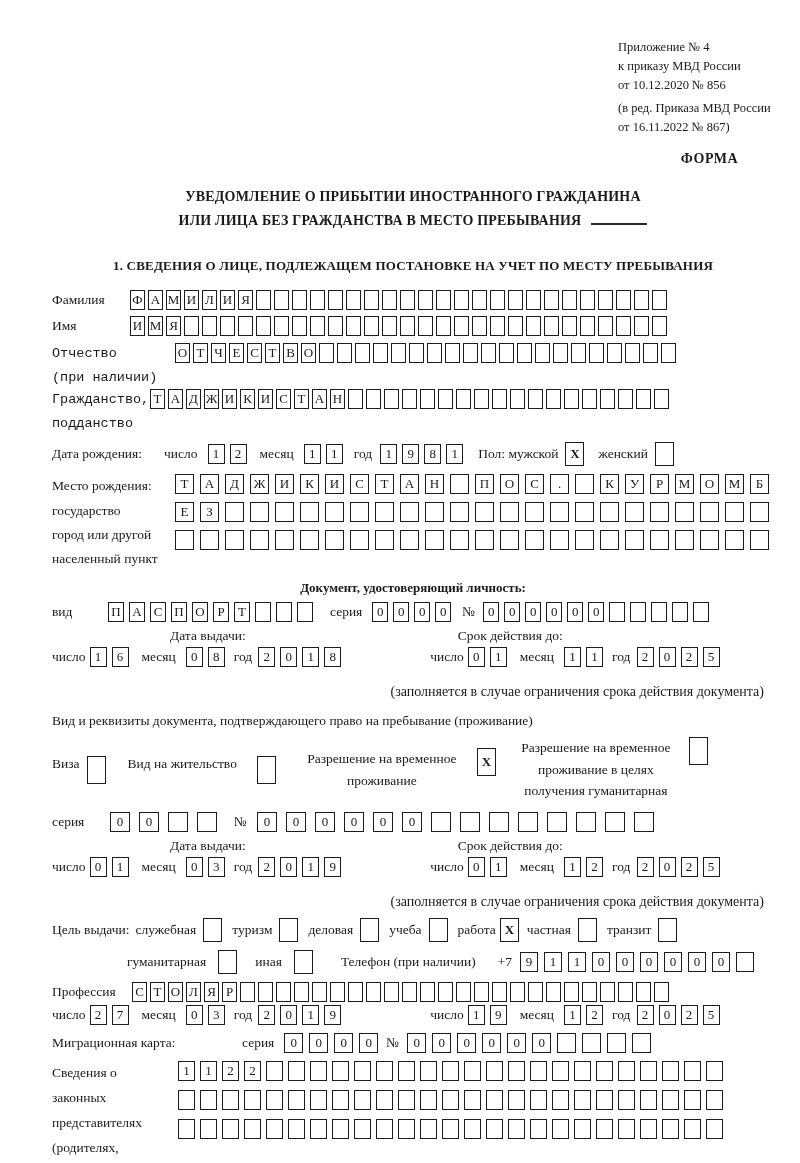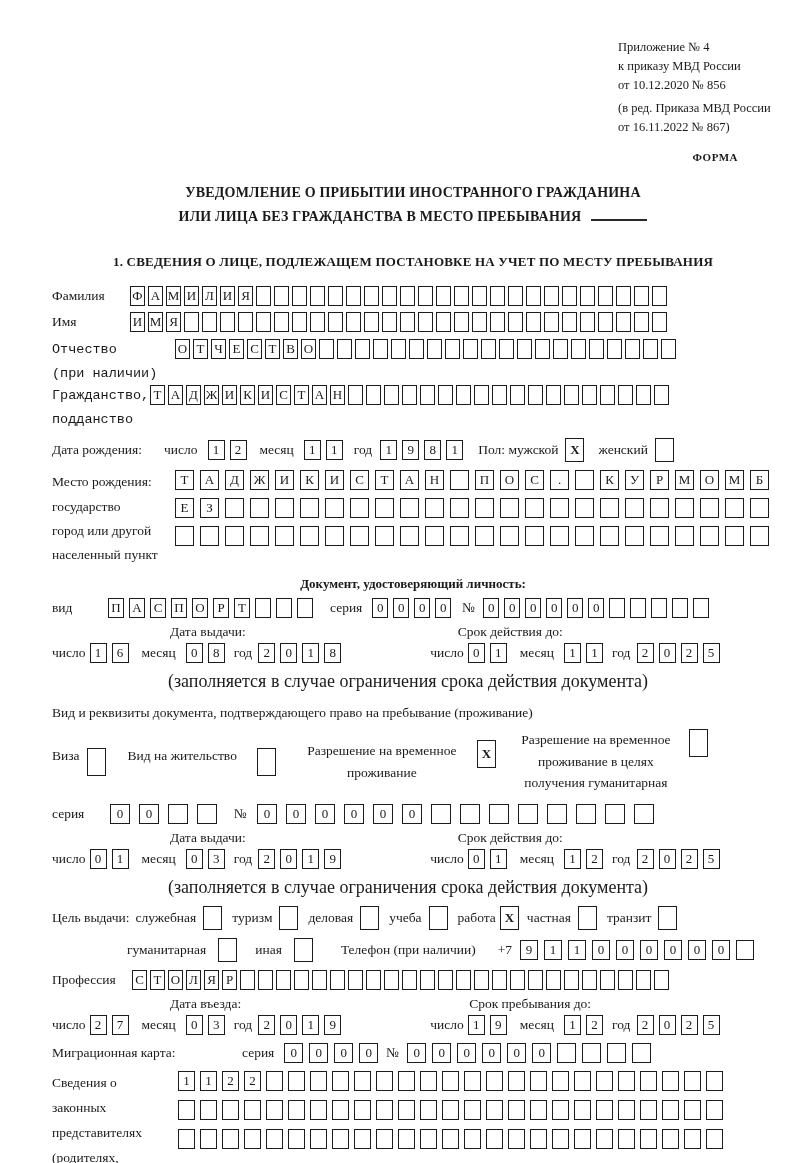--- a/index.html
+++ b/index.html
@@ -29,27 +29,27 @@
   .bw20 .cell { width:20px; margin-right:9px; }
   .cbx {
     width:19px; height:24px; line-height:21px;
     margin:0 0 0 7px; font-weight:bold;
   }
   .row { display:flex; align-items:center; }
   .lbl { flex:none; }
 
   .appendix { margin-left:566px; font-size:12.5px; line-height:1.5; }
   .appendix .gap { margin-top:5px; }
-  .form-word { text-align:right; padding-right:36px; margin-top:14px; font-weight:bold; font-size:11px; letter-spacing:.5px; }
+  .form-word { text-align:right; padding-right:36px; margin-top:14px; font-weight:bold; font-size:14px; letter-spacing:.5px; }
   .title { text-align:center; font-weight:bold; font-size:14px; margin-top:18px; line-height:1.7; letter-spacing:.2px; }
   .underline { display:inline-block; width:56px; border-bottom:2.2px solid #2a2a2a; height:.9em; margin-left:10px; }
   .sec-heading { text-align:center; font-weight:bold; font-size:13px; margin-top:26px; letter-spacing:.2px; white-space:nowrap; }
 
   .doc-heading { text-align:center; font-weight:bold; font-size:13px; margin-top:8px; }
-  .note { text-align:center; padding-right:10px; font-size:18px; margin-top:8px; }
+  .note { text-align:right; padding-right:10px; font-size:14px; margin-top:17px; }
   .datelabels { display:flex; font-size:13.5px; margin-top:6px; }
   .opt { display:inline-flex; align-items:center; }
   .opt-top { display:inline-flex; align-items:flex-start; }
   .center-lbl { text-align:center; line-height:1.6; }
   .mt6 { margin-top:6px; } .mt8 { margin-top:8px; } .mt10 { margin-top:10px; } .mt16 { margin-top:16px; }
   .multiline { line-height:1.78;font-family:Liberation Mono, monospace; }
 </style>
 </head>
 <body>
 
@@ -602,24 +602,20 @@
         <span class="cell"></span>
         <span class="cell"></span>
         <span class="cell"></span>
         <span class="cell"></span>
         <span class="cell"></span>
         <span class="cell"></span>
         <span class="cell"></span>
       </span>
   </div>
 
-  <div class="datelabels">
-    <span style="margin-left:118px">Дата въезда:</span>
-    <span style="margin-left:228px">Срок пребывания до:</span>
-  </div>
   <div class="row" style="margin-top:3px">
     <span class="opt">
       <span>число</span>
       <span class="boxes bw17" style="margin-left:4px">
           <span class="cell">2</span>
           <span class="cell">7</span>
         </span>
       <span style="margin-left:8px">месяц</span>
       <span class="boxes bw17" style="margin-left:10px">
           <span class="cell">0</span>

